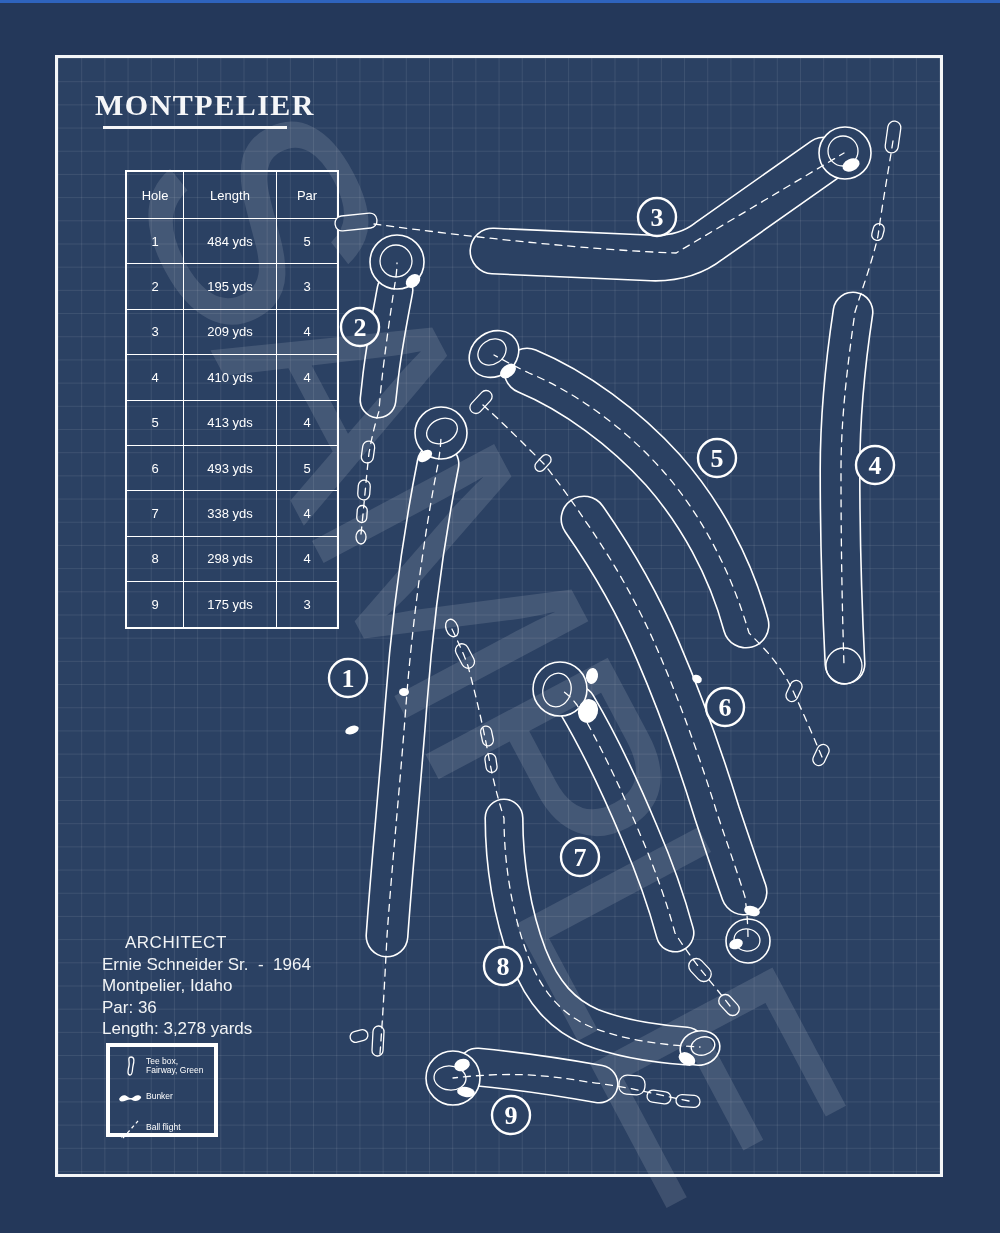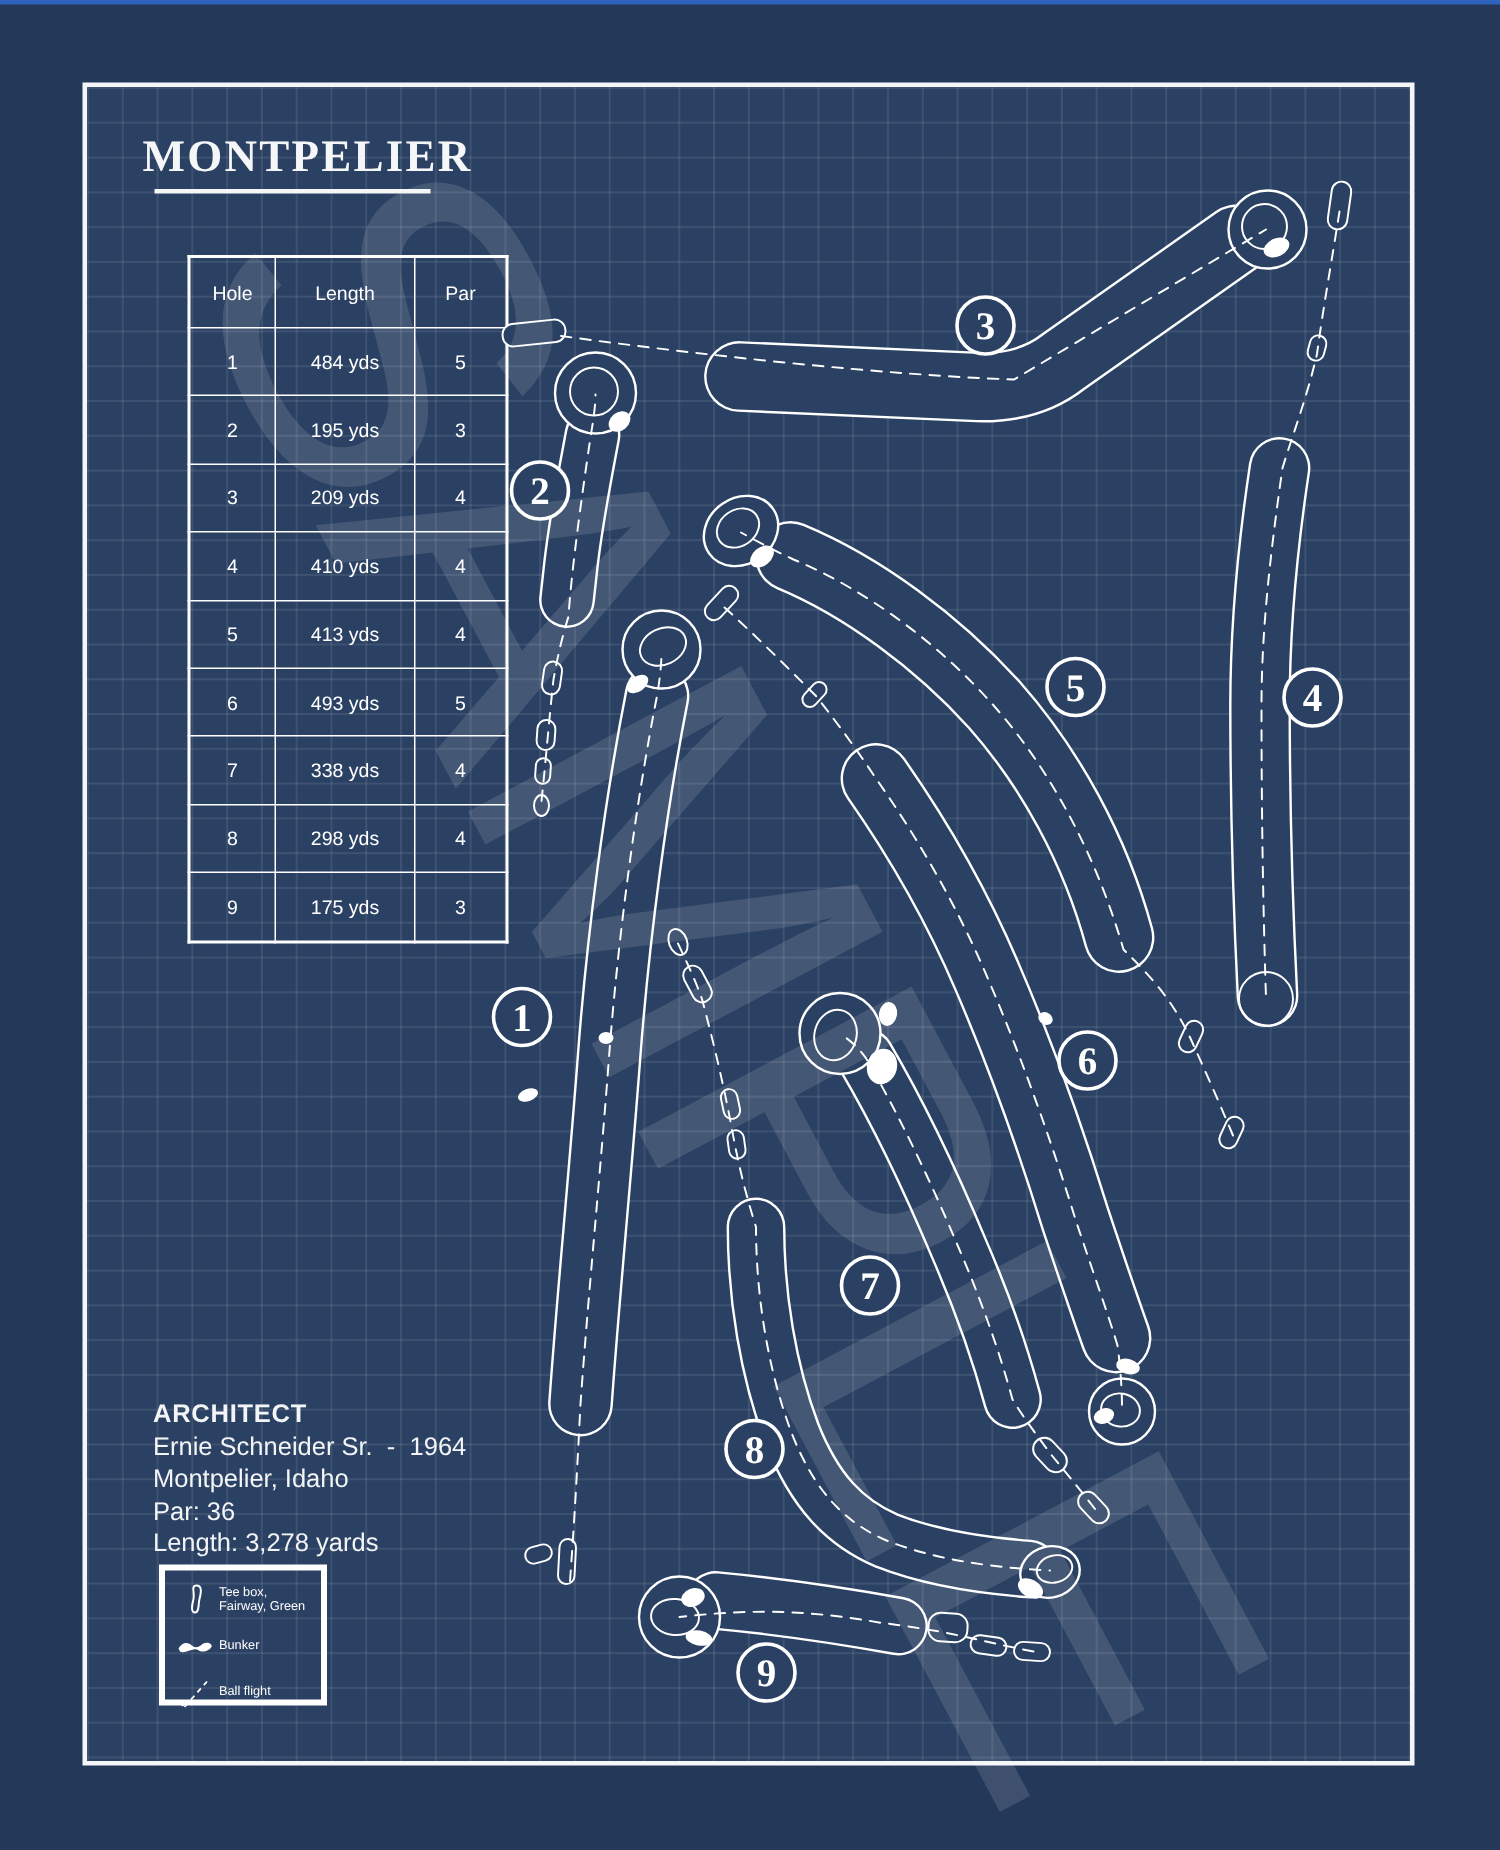--- a/index.html
+++ b/index.html
@@ -24,21 +24,21 @@
     position:absolute;left:125px;top:170px;width:136px;border-collapse:collapse;
     color:#fff;font-size:13px;table-layout:fixed;
     border:2px solid #fff;
   }
   table.scorecard td,table.scorecard th{
     border:1px solid #fff;text-align:center;padding:12px;height:20.4px;font-weight:400;
   }
   table.scorecard th{height:22px;}
   .col-hole{width:32px;}.col-len{width:68px;}.col-par{width:36px;}
   .architect{position:absolute;left:102px;top:932px;color:#f2f4f6;font-size:17px;line-height:21.5px;}
-  .architect .head{font-weight:700;letter-spacing:.5px;}
+  .architect .head{font-weight:400;letter-spacing:.5px;margin-left:23px;}
   .arch-line{white-space:pre;}
   .legend{
     position:absolute;left:106px;top:1043px;width:104px;height:86px;
     border:4px solid #ffffff;color:#fff;font-size:8.5px;line-height:9.5px;
   }
   .legend-item{display:flex;align-items:center;margin:7px 4px 0 8px;}
   .legend-item .ic{width:24px;height:24px;flex:0 0 24px;margin-right:4px;}
   svg.course{position:absolute;left:0;top:0;}
   .band-o{fill:none;stroke:#fff;stroke-linecap:round;stroke-linejoin:round;}
   .band-i{fill:none;stroke:#2b4163;stroke-linecap:round;stroke-linejoin:round;}

